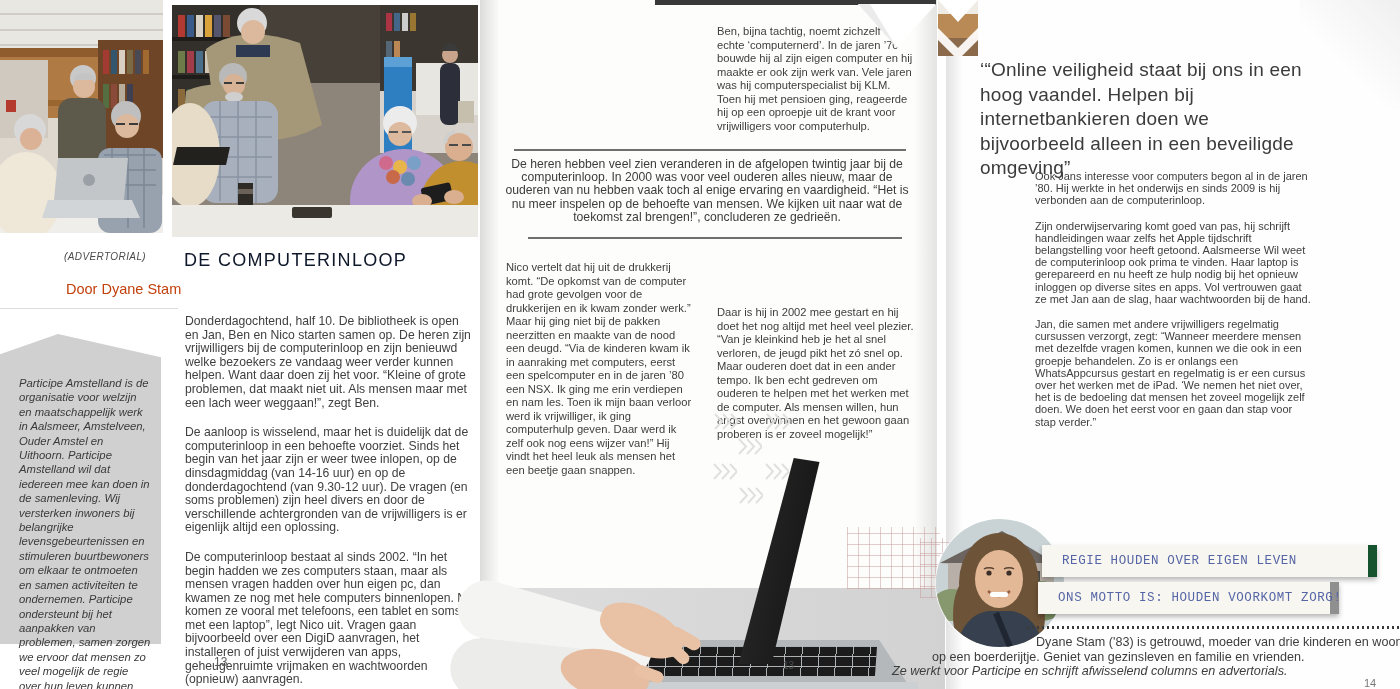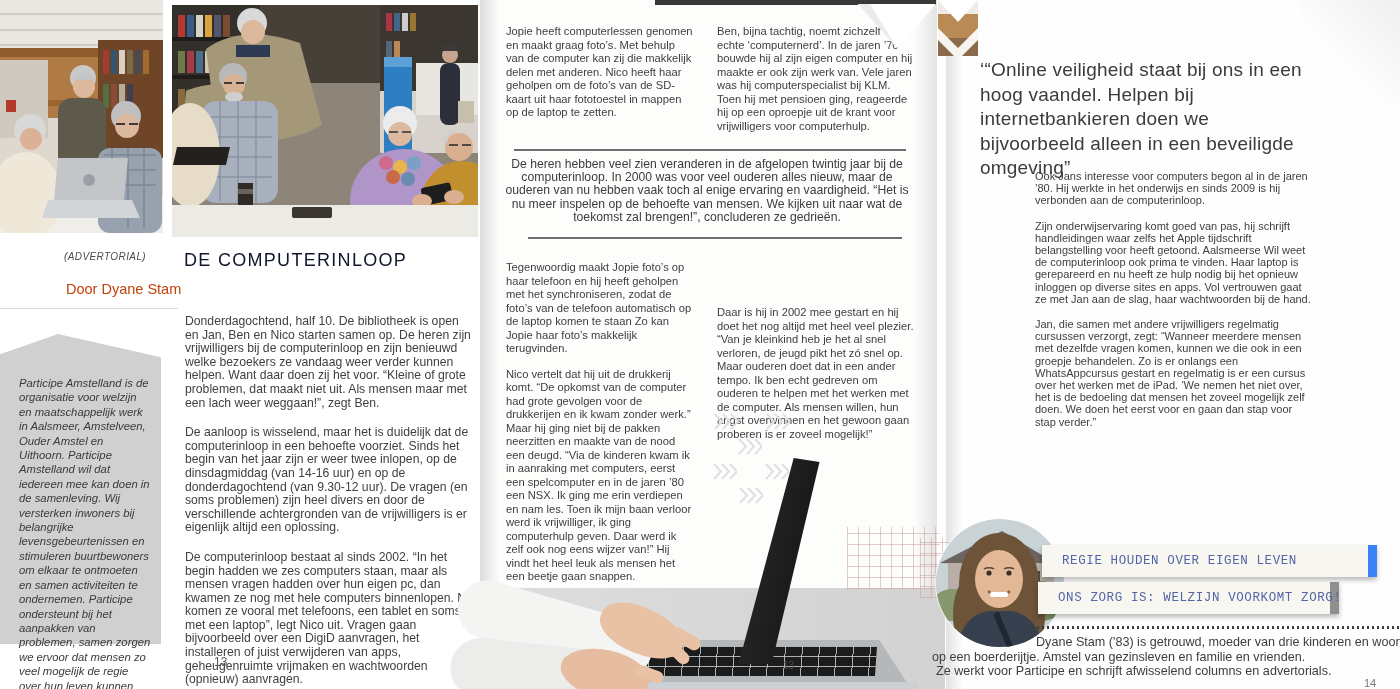--- a/index.html
+++ b/index.html
@@ -76,28 +76,28 @@
   .frag14{left:938px;top:0;width:40px;height:56px;overflow:hidden;}
   .pullquote{left:980px;top:58px;width:322px;font-size:19px;line-height:24.5px;color:#3b3b3b;letter-spacing:.2px;}
   .r-body{left:1035px;top:170px;width:280px;font-size:11px;line-height:12.2px;color:#3e3e3e;}
   .r-body p{margin:0 0 13px 0;}
   .portrait{left:936px;top:519px;width:128px;height:128px;border-radius:50%;overflow:hidden;
             box-shadow:0 0 0 1px rgba(255,255,255,.8);}
   .sticker{background:#f7f6f1;box-shadow:0 3px 5px rgba(0,0,0,.28);
            font-family:"Liberation Mono","DejaVu Sans Mono",monospace;
            font-size:12.5px;letter-spacing:.6px;color:#5565a5;
            line-height:32px;white-space:nowrap;padding-left:20px;}
-  .stick1{left:1042px;top:545px;width:306px;height:32px;border-right:9px solid #3b82f6;}
+  .stick1{left:1042px;top:545px;width:306px;height:32px;border-right:9px solid #14532d;}
   .stick2{left:1038px;top:582px;width:272px;height:32px;border-right:9px solid #8f8f8f;}
   .dotted{left:1027px;top:626px;width:373px;height:3px;
           background-image:repeating-linear-gradient(90deg,#3b3b3b 0 2px,transparent 2px 5px);}
   .foot{font-size:12.6px;color:#3d3d3d;white-space:nowrap;}
   .foot1{left:1036px;top:635px;}
   .foot2{left:932px;top:650px;}
-  .foot3{left:936px;top:664px;}
+  .foot3{left:892px;top:664px;font-style:italic;}
   .pg14{left:1364px;top:661px;font-size:11px;color:#787878;margin-top:16px;}
 </style>
 </head>
 <body>
 
 <div class="spread">
 
   <div class="abs page13-bg"></div>
   <div class="abs page14-bg"></div>
   <div class="abs sh-a"></div>
@@ -228,27 +228,25 @@
   <div class="abs art-body">
     <p>Donderdagochtend, half 10. De bibliotheek is open en Jan, Ben en Nico starten samen op. De heren zijn vrijwilligers bij de computerinloop en zijn benieuwd welke bezoekers ze vandaag weer verder kunnen helpen. Want daar doen zij het voor. “Kleine of grote problemen, dat maakt niet uit. Als mensen maar met een lach weer weggaan!”, zegt Ben.</p>
     <p>De aanloop is wisselend, maar het is duidelijk dat de computerinloop in een behoefte voorziet. Sinds het begin van het jaar zijn er weer twee inlopen, op de dinsdagmiddag (van 14-16 uur) en op de donderdagochtend (van 9.30-12 uur). De vragen (en soms problemen) zijn heel divers en door de verschillende achtergronden van de vrijwilligers is er eigenlijk altijd een oplossing.</p>
     <p>De computerinloop bestaat al sinds 2002. “In het begin hadden we zes computers staan, maar als mensen vragen hadden over hun eigen pc, dan kwamen ze nog met hele computers binnenlopen. Nu komen ze vooral met telefoons, een tablet en soms met een laptop”, legt Nico uit. Vragen gaan bijvoorbeeld over een DigiD aanvragen, het installeren of juist verwijderen van apps, geheugenruimte vrijmaken en wachtwoorden (opnieuw) aanvragen.</p>
   </div>
   <div class="abs pg12">13</div>
 
   <div class="abs band"></div>
   <div class="abs grid grid1"></div>
 
-  <div class="abs colfont c1top">Jopie heeft computerlessen genomen en maakt graag foto’s. Met behulp van de computer kan zij die makkelijk delen met anderen. Nico heeft haar geholpen om de foto’s van de SD-kaart uit haar fototoestel in mappen op de laptop te zetten.</div>
   <div class="abs colfont c2top">Ben, bijna tachtig, noemt zichzelf een echte ‘computernerd’. In de jaren ’70 bouwde hij al zijn eigen computer en hij maakte er ook zijn werk van. Vele jaren was hij computerspecialist bij KLM. Toen hij met pensioen ging, reageerde hij op een oproepje uit de krant voor vrijwilligers voor computerhulp.</div>
   <div class="abs rule rule-top"></div>
   <div class="abs centered">De heren hebben veel zien veranderen in de afgelopen twintig jaar bij de computerinloop. In 2000 was voor veel ouderen alles nieuw, maar de ouderen van nu hebben vaak toch al enige ervaring en vaardigheid. “Het is nu meer inspelen op de behoefte van mensen. We kijken uit naar wat de toekomst zal brengen!”, concluderen ze gedrieën.</div>
   <div class="abs rule rule-bot"></div>
   <div class="abs colfont c1bot">
-    <p>Tegenwoordig maakt Jopie foto’s op haar telefoon en hij heeft geholpen met het synchroniseren, zodat de foto’s van de telefoon automatisch op de laptop komen te staan Zo kan Jopie haar foto’s makkelijk terugvinden.</p>
     <p>Nico vertelt dat hij uit de drukkerij komt. “De opkomst van de computer had grote gevolgen voor de drukkerijen en ik kwam zonder werk.” Maar hij ging niet bij de pakken neerzitten en maakte van de nood een deugd. “Via de kinderen kwam ik in aanraking met computers, eerst een spelcomputer en in de jaren ’80 een NSX. Ik ging me erin verdiepen en nam les. Toen ik mijn baan verloor werd ik vrijwilliger, ik ging computerhulp geven. Daar werd ik zelf ook nog eens wijzer van!” Hij vindt het heel leuk als mensen het een beetje gaan snappen.</p>
   </div>
   <div class="abs colfont c2bot">Daar is hij in 2002 mee gestart en hij doet het nog altijd met heel veel plezier. “Van je kleinkind heb je het al snel verloren, de jeugd pikt het zó snel op. Maar ouderen doet dat in een ander tempo. Ik ben echt gedreven om ouderen te helpen met het werken met de computer. Als mensen willen, hun angst overwinnen en het gewoon gaan proberen is er zoveel mogelijk!”</div>
 
   <span class="chev" style="left:714px;top:413px;">
     <svg width="24" height="17" viewBox="0 0 24 17">
         <path d="M1 1l7 7.5L1 16M9 1l7 7.5L9 16M17 1l7 7.5L17 16" fill="none" stroke="#e0e0e0" stroke-width="2"></path>
       </svg></span>
   <span class="chev" style="left:766px;top:413px;">
     <svg width="24" height="17" viewBox="0 0 24 17">
@@ -330,23 +328,23 @@
       <circle cx="73" cy="54" r="2.6" fill="#3a2e26"></circle>
       <path d="M48 50a6 3 0 0 1 10 0M68 50a6 3 0 0 1 10 0" stroke="#5a4330" stroke-width="1.5" fill="none"></path>
       <path d="M52 72q11 10 22 0" stroke="#9a5f48" stroke-width="2.5" fill="none"></path>
       <rect x="54" y="73" width="18" height="5" rx="2" fill="#fff"></rect>
       <path d="M20 128 Q28 96 52 92 L76 92 Q100 96 108 128 Z" fill="#37404e"></path>
       <path d="M60 94 L74 128" stroke="#202733" stroke-width="6"></path>
     </svg>
   </div>
 
   <div class="abs sticker stick1">REGIE HOUDEN OVER EIGEN LEVEN</div>
-  <div class="abs sticker stick2">ONS ZORG IS: WELZIJN VOORKOMT ZORG!</div>
+  <div class="abs sticker stick2">ONS MOTTO IS: HOUDEN VOORKOMT ZORG!</div>
 
   <div class="abs dotted"></div>
 
   <div class="abs foot foot1">Dyane Stam ('83)  is getrouwd, moeder van drie kinderen en woont</div>
-  <div class="abs foot foot2">op een boerderijtje. Amstel van gezinsleven en familie en vrienden.</div>
+  <div class="abs foot foot2">op een boerderijtje. Geniet van gezinsleven en familie en vrienden.</div>
   <div class="abs foot foot3">Ze werkt voor Participe en schrijft afwisselend columns en advertorials.</div>
 
   <div class="abs pg14">14</div>
 
 </div>
 
 </body></html>

